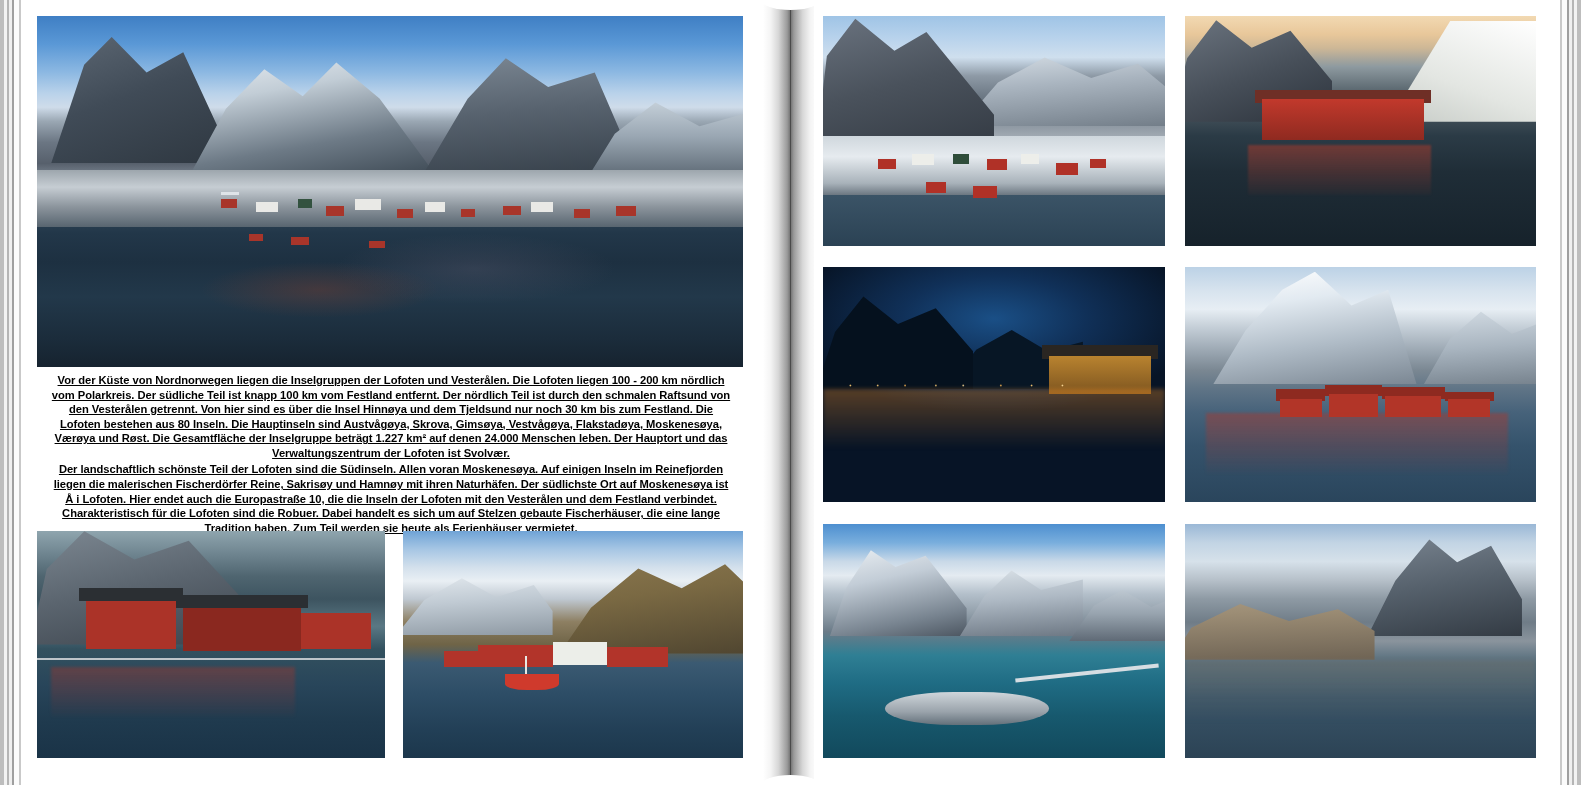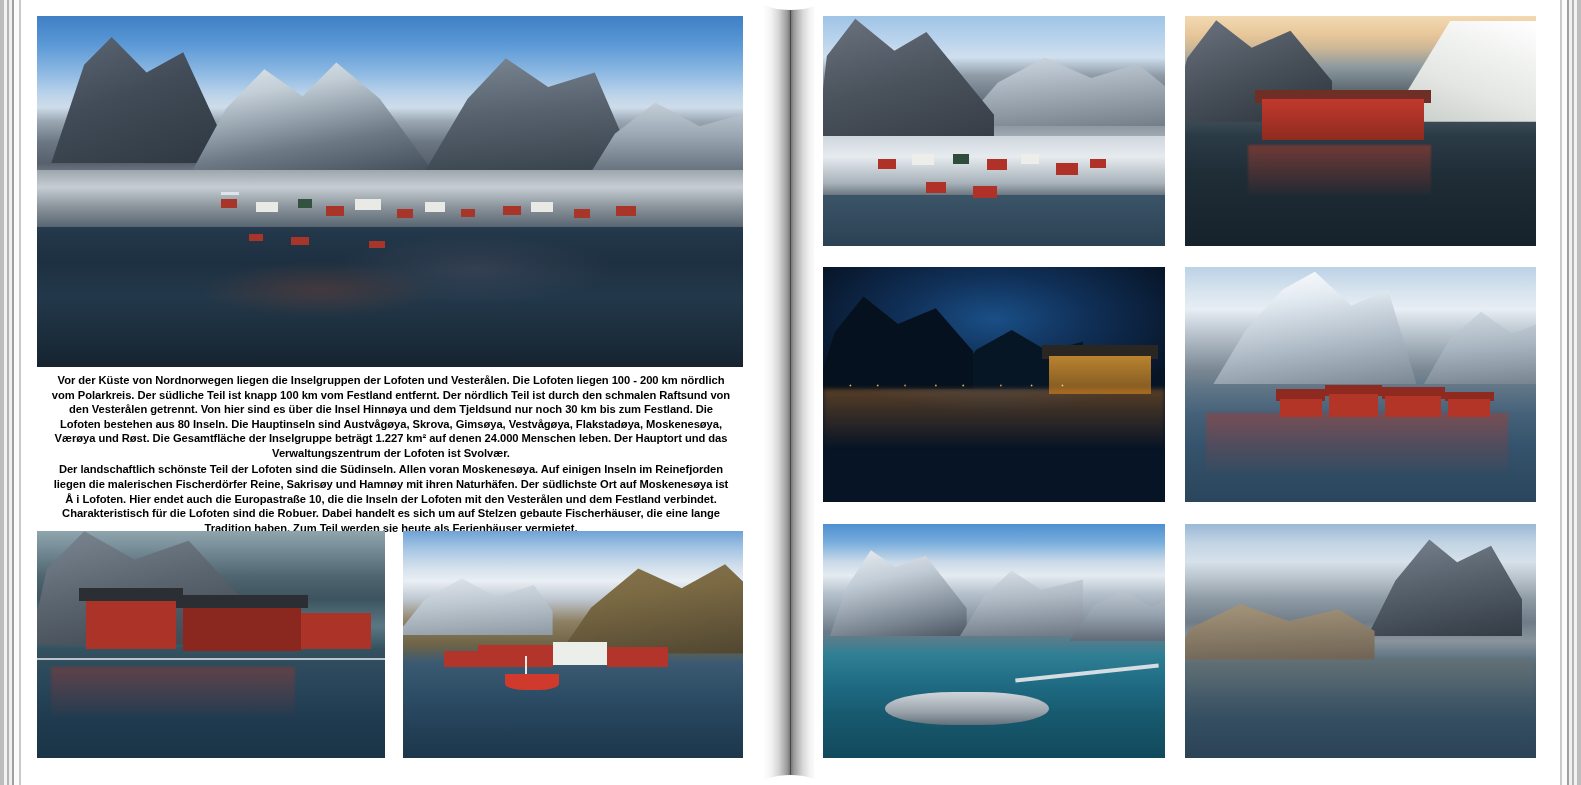--- a/index.html
+++ b/index.html
@@ -450,21 +450,21 @@
       <div class="house" style="left:60%; top:55%; width:14px; height:8px;"></div>
       <div class="house" style="left:66%; top:54%; width:18px; height:9px;"></div>
       <div class="house white" style="left:70%; top:53%; width:22px; height:10px;"></div>
       <div class="house" style="left:76%; top:55%; width:16px; height:9px;"></div>
       <div class="house" style="left:82%; top:54%; width:20px; height:10px;"></div>
       <div class="house" style="left:30%; top:62%; width:14px; height:7px;"></div>
       <div class="house" style="left:36%; top:63%; width:18px; height:8px;"></div>
       <div class="house" style="left:47%; top:64%; width:16px; height:7px;"></div>
     </div>
 
-    <div class="caption" style="left:30px; top:373px; width:680px;">
+    <div class="caption" style="left:30px; top:373px; width:680px;text-decoration:underline;">
       <p>Vor der Küste von Nordnorwegen liegen die Inselgruppen der Lofoten und Vesterålen. Die Lofoten liegen 100 - 200 km nördlich vom Polarkreis. Der südliche Teil ist knapp 100 km vom Festland entfernt. Der nördlich Teil ist durch den schmalen Raftsund von den Vesterålen getrennt. Von hier sind es über die Insel Hinnøya und dem Tjeldsund nur noch 30 km bis zum Festland. Die Lofoten bestehen aus 80 Inseln. Die Hauptinseln sind Austvågøya, Skrova, Gimsøya, Vestvågøya, Flakstadøya, Moskenesøya, Værøya und Røst. Die Gesamtfläche der Inselgruppe beträgt 1.227 km² auf denen 24.000 Menschen leben. Der Hauptort und das Verwaltungszentrum der Lofoten ist Svolvær.</p>
       <p>Der landschaftlich schönste Teil der Lofoten sind die Südinseln. Allen voran Moskenesøya. Auf einigen Inseln im Reinefjorden liegen die malerischen Fischerdörfer Reine, Sakrisøy und Hamnøy mit ihren Naturhäfen. Der südlichste Ort auf Moskenesøya ist Å i Lofoten. Hier endet auch die Europastraße 10, die die Inseln der Lofoten mit den Vesterålen und dem Festland verbindet. Charakteristisch für die Lofoten sind die Robuer. Dabei handelt es sich um auf Stelzen gebaute Fischerhäuser, die eine lange Tradition haben. Zum Teil werden sie heute als Ferienhäuser vermietet.</p>
     </div>
 
     <div class="photo ph-stilts" style="left:16px; top:531px; width:348px; height:227px;" title="Rote Rorbuer auf Stelzen am Wasser unterhalb einer Felswand">
       <div class="cliffbg"></div>
       <div class="redbldg" style="left:14%; top:30%; width:26%; height:22%;"></div>
       <div class="roofdark" style="left:12%; top:25%; width:30%; height:6%;"></div>
       <div class="redbldg dark" style="left:42%; top:33%; width:34%; height:20%;"></div>
       <div class="roofdark" style="left:40%; top:28%; width:38%; height:6%;"></div>

